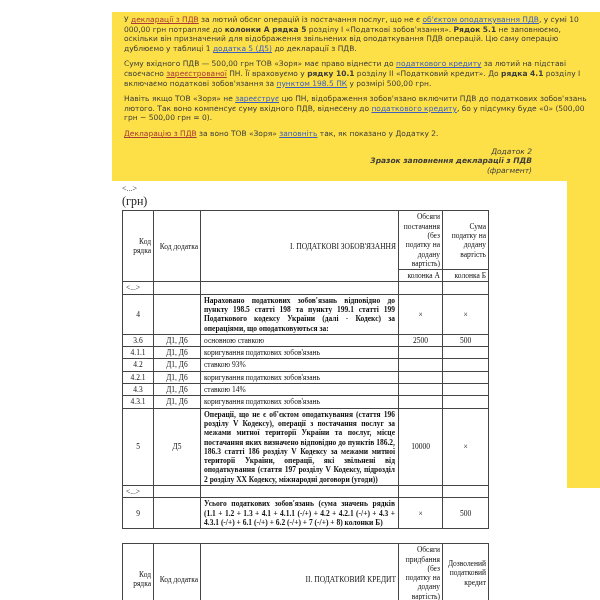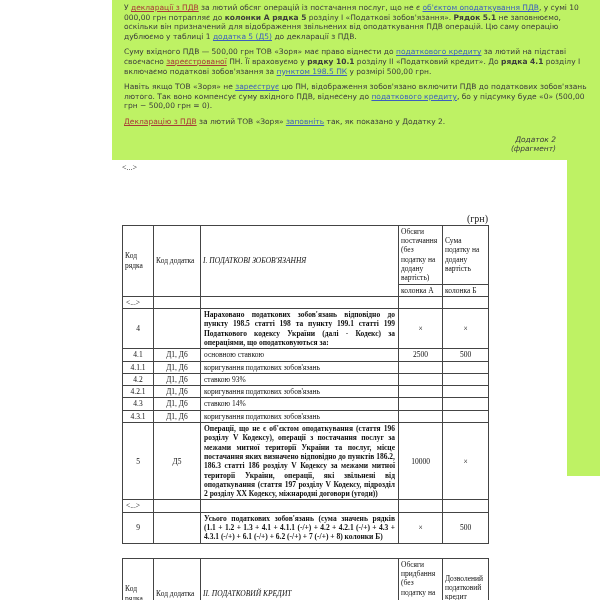--- a/index.html
+++ b/index.html
@@ -1,51 +1,52 @@
 <!DOCTYPE html>
 <html><head>
 <meta charset="utf-8">
 <style>
   html,body{margin:0;padding:0;width:600px;height:600px;overflow:hidden;background:#fff;
     font-family:"DejaVu Sans","Liberation Sans",sans-serif;}
-  .article{position:absolute;left:112px;top:0;width:488px;height:476px;background:#bef264;}
+  .article{position:absolute;left:112px;top:12px;width:488px;height:476px;background:#fde047;}
   .intro{padding:3px 6px 0 12px;font-size:7.5px;line-height:9.6px;color:#3c3c3c;}
   .intro p{margin:0 0 6px 0;}
   .lnk{color:#3d5fbf;text-decoration:underline;cursor:pointer;}
   .rlnk{color:#a93a38;text-decoration:underline;cursor:pointer;}
   .b{font-weight:bold;}
-  .annex{padding:2px 44px 6px 0;text-align:right;font-size:7.5px;line-height:9.6px;color:#3c3c3c;font-style:italic;}
+  .annex{padding:2px 68px 6px 0;text-align:right;font-size:7.5px;line-height:9.6px;color:#3c3c3c;font-style:italic;}
   .annex .t{font-weight:bold;}
   .panel{background:#fff;width:455px;min-height:430px;box-sizing:border-box;padding:2px 10px 10px 10px;}
   .ell{font-family:"Liberation Serif",serif;font-size:8px;color:#222;line-height:11px;}
-  .hrn{width:366px;text-align:right;font-family:"Liberation Serif",serif;font-size:10px;color:#222;margin-bottom:1px;margin-top:40px;}
+  .hrn{width:366px;font-family:"Liberation Serif",serif;font-size:12px;color:#222;margin-bottom:1px;}
   table.decl{border-collapse:collapse;width:366px;table-layout:fixed;
     font-family:"Liberation Serif","DejaVu Serif",serif;font-size:7.5px;line-height:9.3px;color:#111;}
   table.decl th,table.decl td{border:1px solid #444;padding:1px 3px;vertical-align:middle;}
-  table.decl th{font-weight:normal;text-align:left;padding:1px 2px;}
-  th.ttl{font-weight:bold;font-style:italic;}
+  table.decl th{font-weight:normal;text-align:right;padding:1px 2px;}
+  th.ttl{font-weight:bold;}
   td.c{text-align:center;}
   td.d{text-align:left;}
   td.dj{text-align:justify;font-weight:bold;}
   .t2gap{height:14px;}
 </style>
 </head>
 <body>
 
 <div class="article">
 
   <div class="intro">
     <p><span>У </span><a class="rlnk">декларації з ПДВ</a><span> за лютий обсяг операцій із постачання послуг, що не є </span><a class="lnk">об'єктом оподаткування ПДВ</a><span>, у сумі 10 000,00 грн потрапляє до </span><span class="b">колонки А рядка 5</span><span> розділу І «Податкові зобов'язання». </span><span class="b">Рядок 5.1</span><span> не заповнюємо, оскільки він призначений для відображення звільнених від оподаткування ПДВ операцій. Цю саму операцію дублюємо у таблиці 1 </span><a class="lnk">додатка 5 (Д5)</a><span> до декларації з ПДВ.</span></p>
     <p><span>Суму вхідного ПДВ — 500,00 грн ТОВ «Зоря» має право віднести до </span><a class="lnk">податкового кредиту</a><span> за лютий на підставі своєчасно </span><a class="rlnk">зареєстрованої</a><span> ПН. Її враховуємо у </span><span class="b">рядку 10.1</span><span> розділу ІІ «Податковий кредит». До </span><span class="b">рядка 4.1</span><span> розділу І включаємо податкові зобов'язання за </span><a class="lnk">пунктом 198.5 ПК</a><span> у розмірі 500,00 грн.</span></p>
     <p><span>Навіть якщо ТОВ «Зоря» не </span><a class="lnk">зареєструє</a><span> цю ПН, відображення зобов'язано включити ПДВ до податкових зобов'язань лютого. Так воно компенсує суму вхідного ПДВ, віднесену до </span><a class="lnk">податкового кредиту</a><span>, бо у підсумку буде «0» (500,00 грн − 500,00 грн = 0).</span></p>
-    <p><a class="rlnk">Декларацію з ПДВ</a><span> за лютий ТОВ «Зоря» </span><a class="lnk">заповніть</a><span> так, як показано у Додатку 2.</span></p>
+    <p><a class="rlnk">Декларацію з ПДВ</a><span> за воно ТОВ «Зоря» </span><a class="lnk">заповніть</a><span> так, як показано у Додатку 2.</span></p>
   </div>
 
   <div class="annex">
     <div>Додаток 2</div>
+    <div class="t">Зразок заповнення декларації з ПДВ</div>
     <div>(фрагмент)</div>
   </div>
 
   <div class="panel">
     <div class="ell">&lt;...&gt;</div>
     <div class="hrn">(грн)</div>
 
     <table class="decl">
       <colgroup>
           <col style="width:31px">
@@ -74,21 +75,21 @@
             <td></td>
           </tr>
       <tr>
             <td class="c">4</td>
             <td class="c"></td>
             <td class="dj">Нараховано податкових зобов'язань відповідно до пункту 198.5 статті 198 та пункту 199.1 статті 199 Податкового кодексу України (далі - Кодекс) за операціями, що оподатковуються за:</td>
             <td class="c">×</td>
             <td class="c">×</td>
           </tr>
       <tr>
-            <td class="c">4.1</td>
+            <td class="c">3.6</td>
             <td class="c">Д1, Д6</td>
             <td class="d">основною ставкою</td>
             <td class="c">2500</td>
             <td class="c">500</td>
           </tr>
       <tr>
             <td class="c">4.1.1</td>
             <td class="c">Д1, Д6</td>
             <td class="d">коригування податкових зобов'язань</td>
             <td></td>

